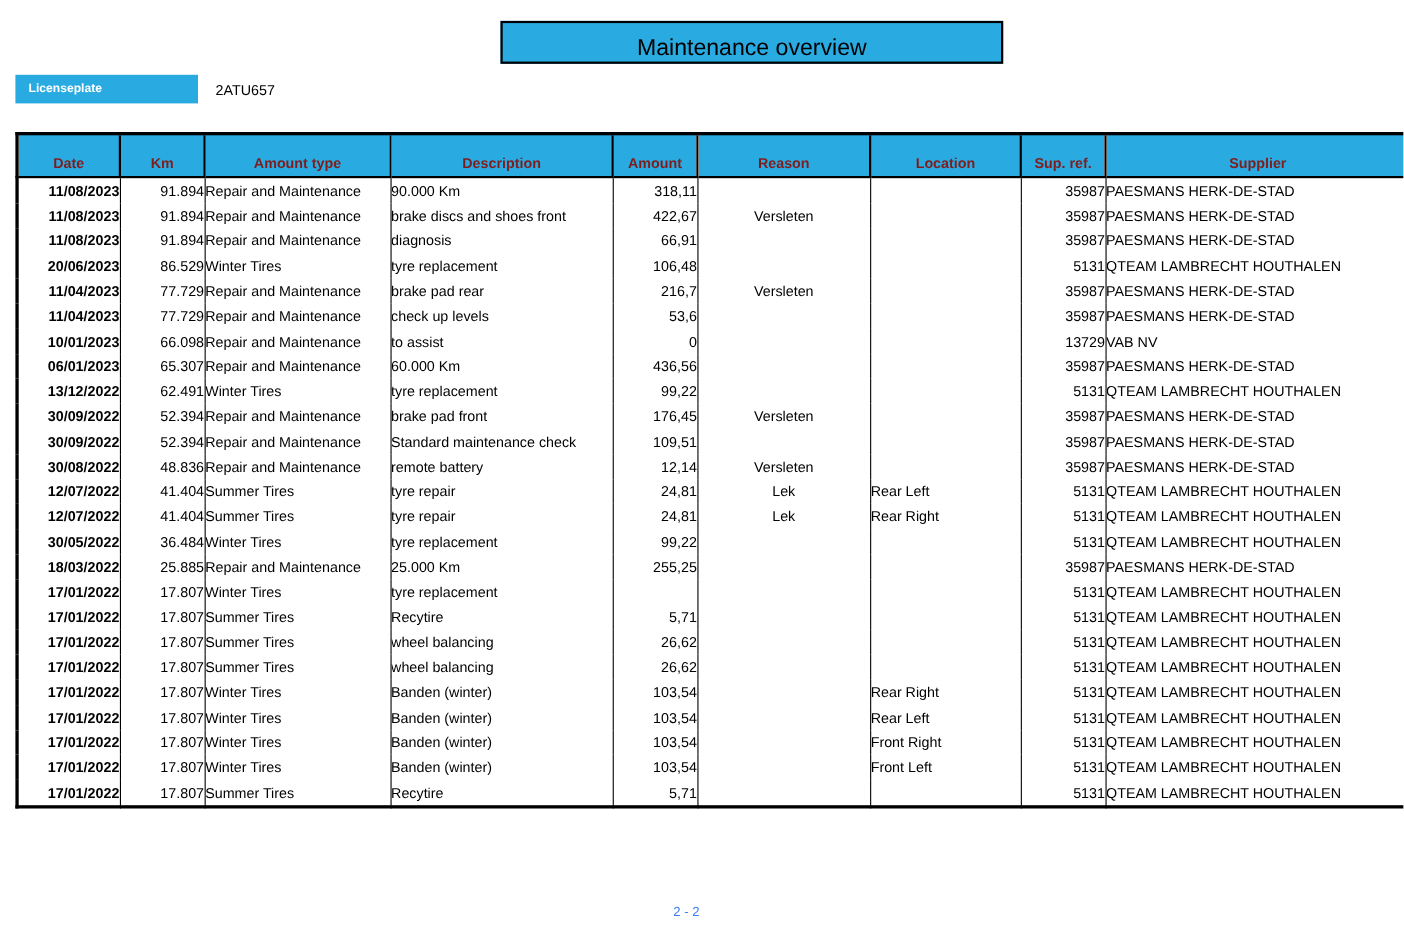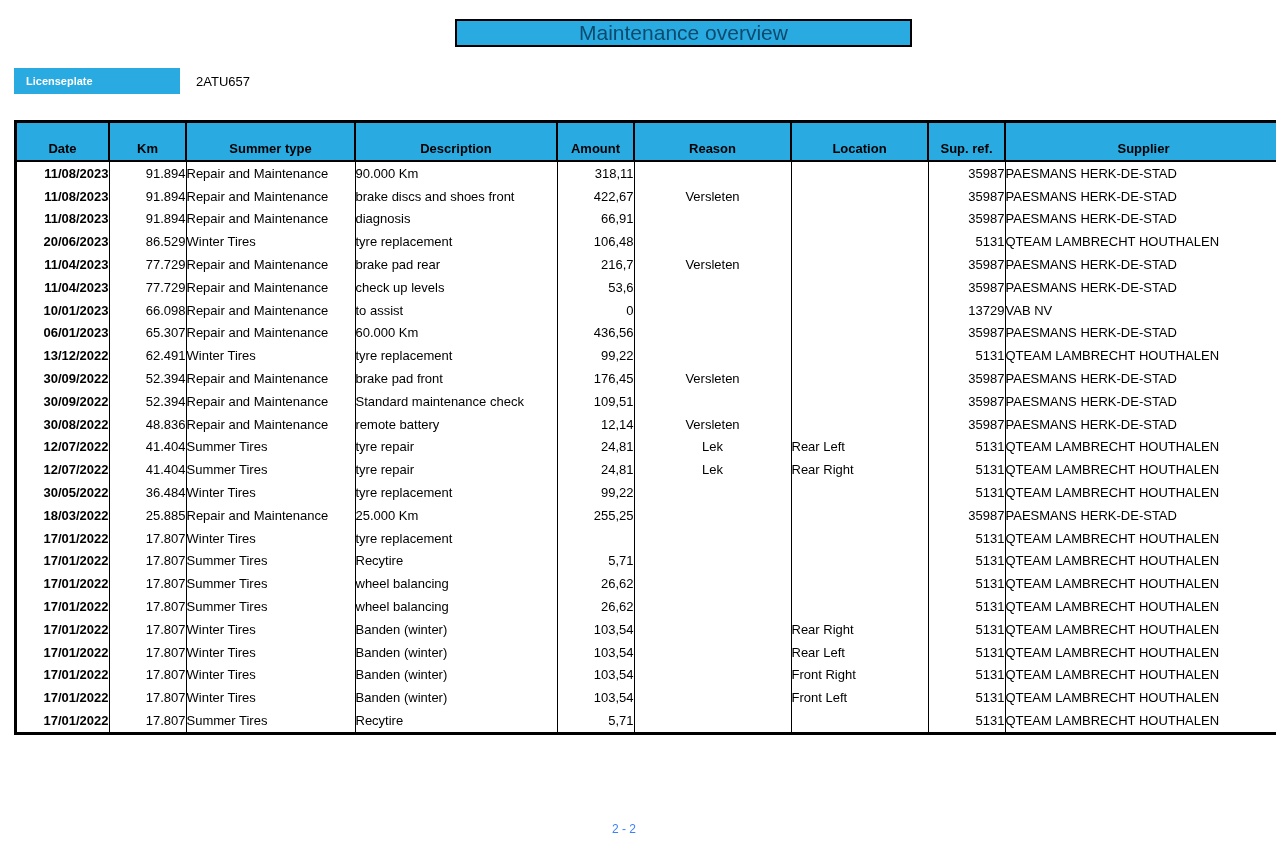--- a/index.html
+++ b/index.html
@@ -9,26 +9,26 @@
     width: 1276px;
     height: 861px;
     background: #ffffff;
     font-family: "Liberation Sans", "DejaVu Sans", sans-serif;
     color: #1a1a1a;
     overflow: hidden;
   }
   .title-box {
     position: absolute;
     left: 455px; top: 19px;
-    width: 457px; height: 28px;
+    width: 457px; height: 39px;
     box-sizing: border-box;
     background: var(--accent);
     border: 2px solid var(--border);
-    display: flex; align-items: flex-start; justify-content: center;
-    color: #0c4a6e;
+    display: flex; align-items: flex-end; justify-content: center;
+    color: #000000;
     font-size: 21px;
   }
   .plate-label {
     position: absolute;
     left: 14px; top: 68px;
     width: 166px; height: 26px;
     box-sizing: border-box;
     background: var(--accent);
     color: #ffffff;
     font-size: 11px;
@@ -50,21 +50,21 @@
     width: 1248px;
   }
   table.report {
     width: 100%;
     border-collapse: collapse;
     table-layout: fixed;
     border: 3px solid var(--border);
   }
   table.report th {
     background: var(--accent);
-    color: #000000;
+    color: #7f1d1d;
     font-size: 13px;
     font-weight: bold;
     height: 33px;
     vertical-align: bottom;
     padding: 0 0 4px 0;
     border-left: 2px solid var(--border);
     border-bottom: 2px solid var(--border);
     overflow: hidden; white-space: nowrap;
   }
   table.report th:first-child { border-left: none; }
@@ -118,21 +118,21 @@
 
   <div class="plate-label">Licenseplate</div>
   <div class="plate-value">2ATU657</div>
 
   <div class="table-wrap">
     <table class="report">
       <thead>
         <tr>
             <th class="col0">Date</th>
             <th class="col1">Km</th>
-            <th class="col2">Summer type</th>
+            <th class="col2">Amount type</th>
             <th class="col3">Description</th>
             <th class="col4">Amount</th>
             <th class="col5">Reason</th>
             <th class="col6">Location</th>
             <th class="col7">Sup. ref.</th>
             <th class="col8">Supplier</th>
           </tr>
       </thead>
       <tbody>
           <tr>

